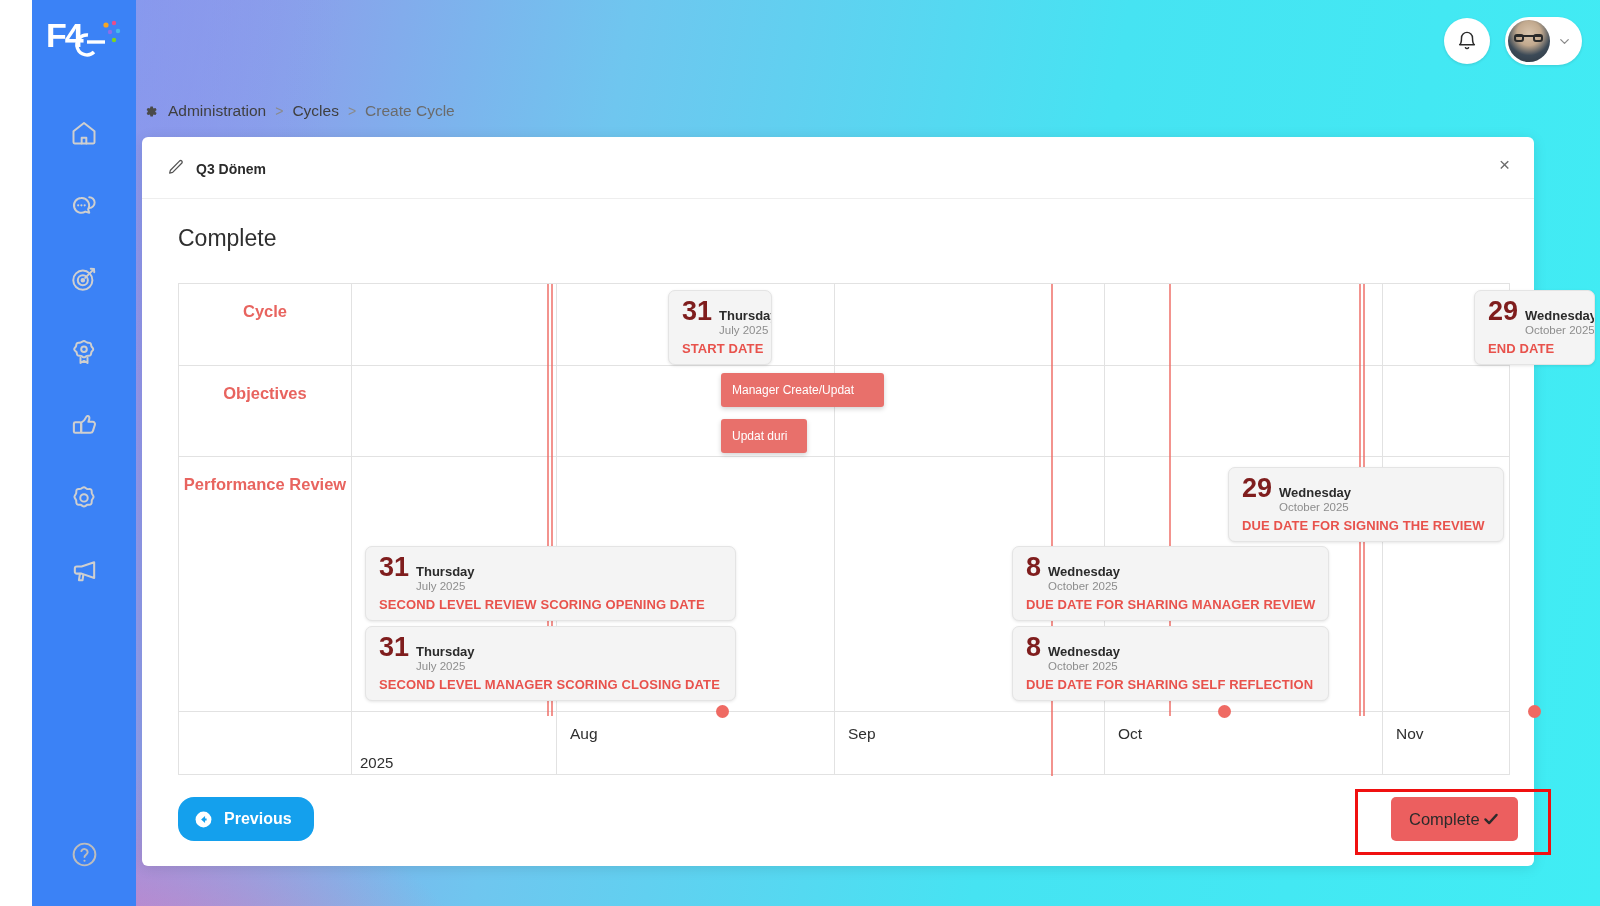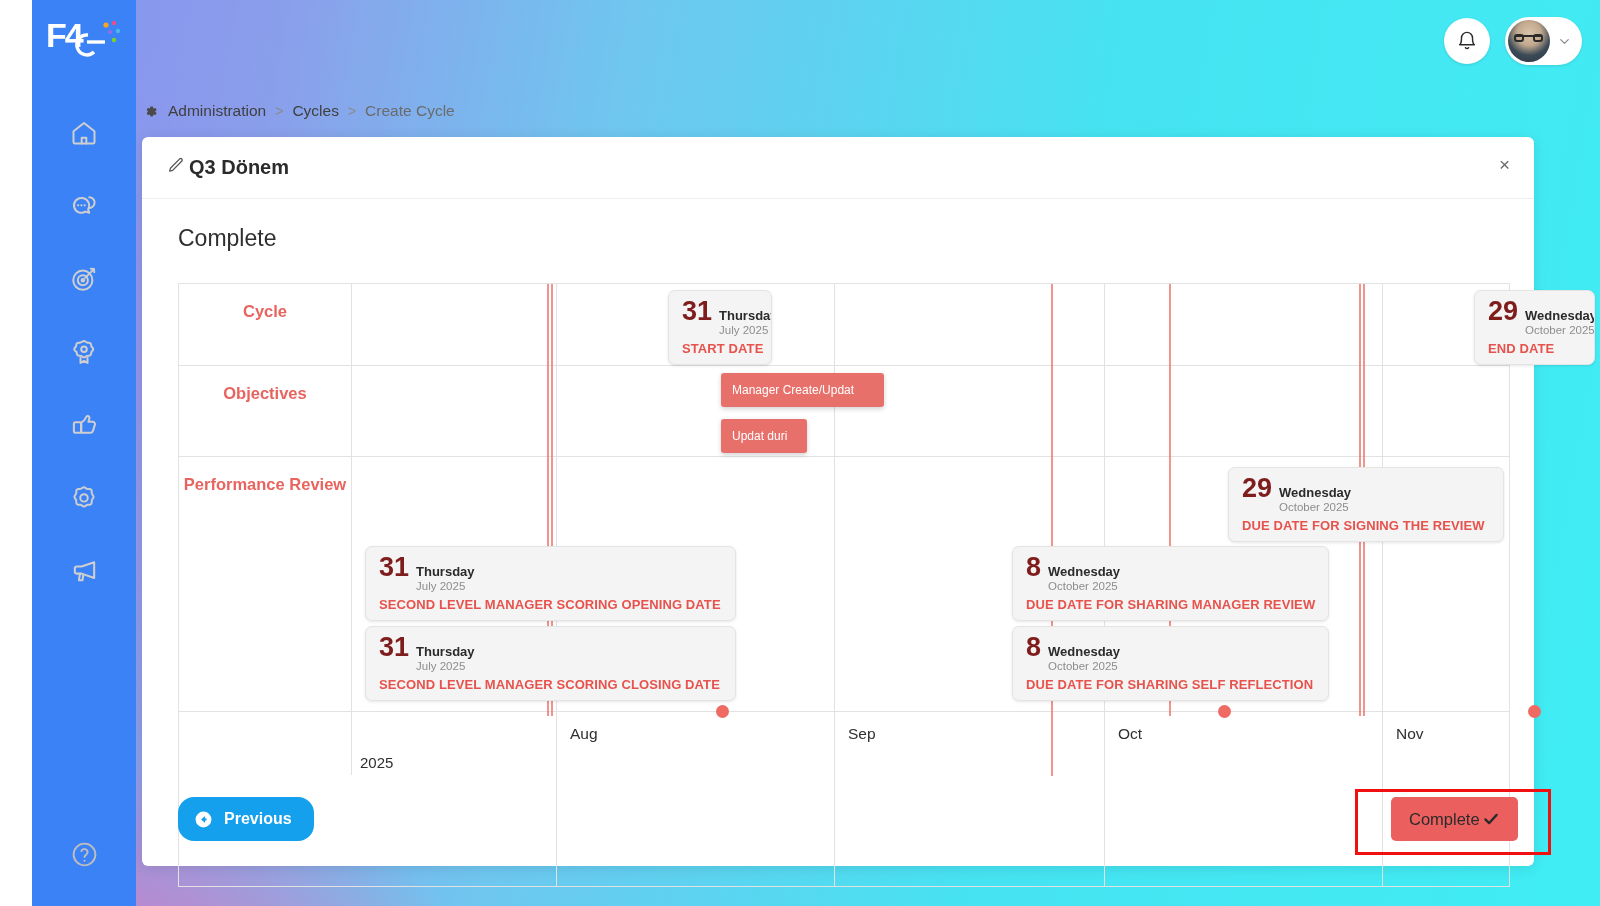--- a/index.html
+++ b/index.html
@@ -88,36 +88,36 @@
     background: #fff; border-radius: 6px;
     box-shadow: 0 2px 14px rgba(0,0,0,.10);
     z-index: 3;
   }
   .card-head {
     height: 62px; display: flex; align-items: center;
     padding: 0 22px 0 24px; border-bottom: 1px solid #eee;
     position: relative;
   }
   .card-title {
-    font-size: 20px; font-weight: bold; color: #2b2b2b;
-    display: flex; align-items: flex-start; gap: 4px;
+    font-size: 14px; font-weight: bold; color: #2b2b2b;
+    display: flex; align-items: flex-end; gap: 11px;
   }
   .close-x {
     position: absolute; right: 24px; top: 18px;
     font-size: 19px; color: #6c6c6c; cursor: pointer; line-height: 1;
   }
   .section-title {
     margin: 26px 0 0 36px;
     font-size: 23px; color: #2f2f2f; font-weight: normal;
   }
 
   
   .tl {
     position: absolute; left: 36px; top: 146px;
-    width: 1332px; height: 604px;
+    width: 1332px; height: 492px;
     border: 1px solid #e2e2e2;
   }
   .tl-row { position: absolute; left: 0; width: 100%; border-bottom: 1px solid #e2e2e2; }
   .tl-row.r0 { top: 0;   height: 82px; }
   .tl-row.r1 { top: 82px;  height: 91px; }
   .tl-row.r2 { top: 173px; height: 255px; }
   .tl-row.r3 { top: 428px; height: 63px; border-bottom: none; }
   .row-label {
     position: absolute; left: 0; top: 0; width: 173px; height: 100%;
     border-right: 1px solid #e2e2e2;
@@ -405,21 +405,21 @@
         </div>
 
         <div class="dcard" style="left:13px; top:89px; width:371px;">
           <div class="dline">
             <span class="dnum">31</span>
             <span class="dwrap">
               <span class="dday">Thursday</span>
               <span class="dmon">July 2025</span>
             </span>
           </div>
-          <div class="dlab">SECOND LEVEL MANAGER SCORING OPENING DATE</div>
+          <div class="dlab">SECOND LEVEL REVIEW SCORING OPENING DATE</div>
         </div>
 
         <div class="dcard" style="left:660px; top:89px; width:317px;">
           <div class="dline">
             <span class="dnum">8</span>
             <span class="dwrap">
               <span class="dday">Wednesday</span>
               <span class="dmon">October 2025</span>
             </span>
           </div>

